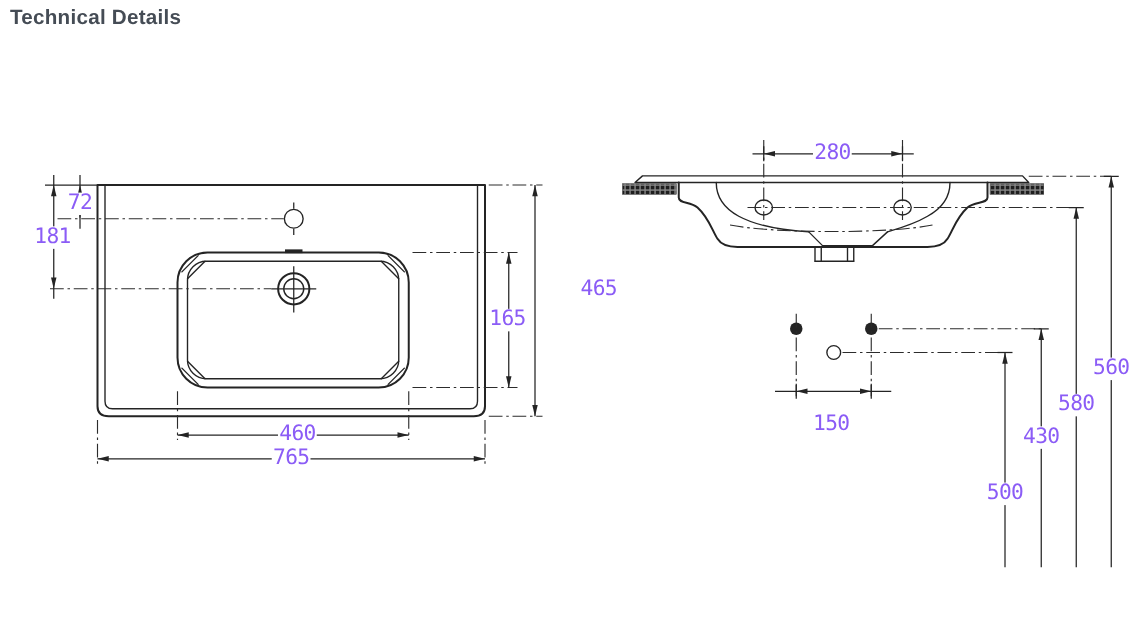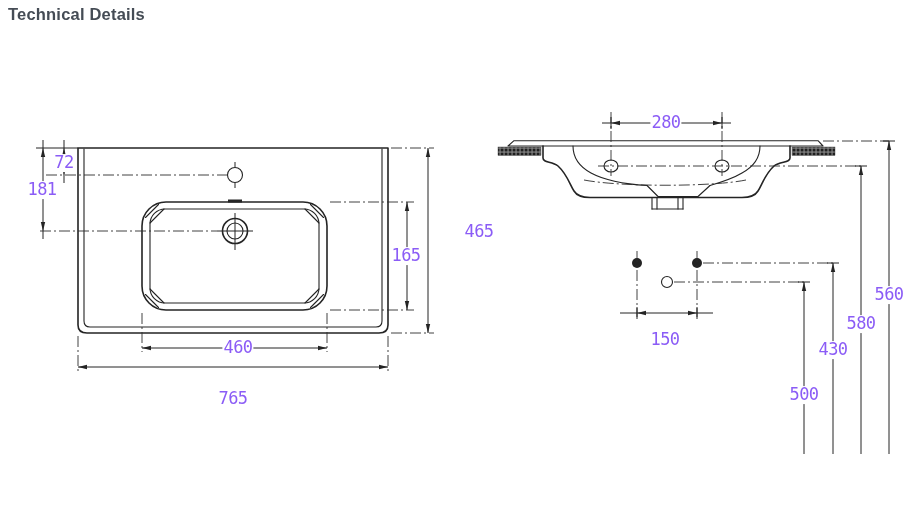--- a/index.html
+++ b/index.html
@@ -203,21 +203,21 @@
         <path class="ar" d="M889,482 L886.8,473 L891.2,473 Z"></path>
       </g>
 
       <rect x="451" y="482" width="456" height="13" fill="url(#hatch)" stroke="#333" stroke-width=".4"></rect>
     </g>
   </svg>
 
   <span class="dim-label" style="left:64px;  top:163px;">72</span>
   <span class="dim-label" style="left:42px;  top:190px;">181</span>
   <span class="dim-label" style="left:227px; top:348px;margin-left:11px;">460</span>
-  <span class="dim-label" style="left:233px; top:367px;margin-top:32px;">765</span>
+  <span class="dim-label" style="left:233px; top:367px;">765</span>
   <span class="dim-label" style="left:450px; top:232px;margin-left:29px;">465</span>
   <span class="dim-label" style="left:406px; top:256px;">165</span>
 
   <span class="dim-label" style="left:666px; top:123px;">280</span>
   <span class="dim-label" style="left:665px; top:328px;margin-top:12px;">150</span>
   <span class="dim-label" style="left:804px; top:395px;">500</span>
   <span class="dim-label" style="left:833px; top:350px;">430</span>
   <span class="dim-label" style="left:861px; top:324px;">580</span>
   <span class="dim-label" style="left:889px; top:295px;">560</span>
 

